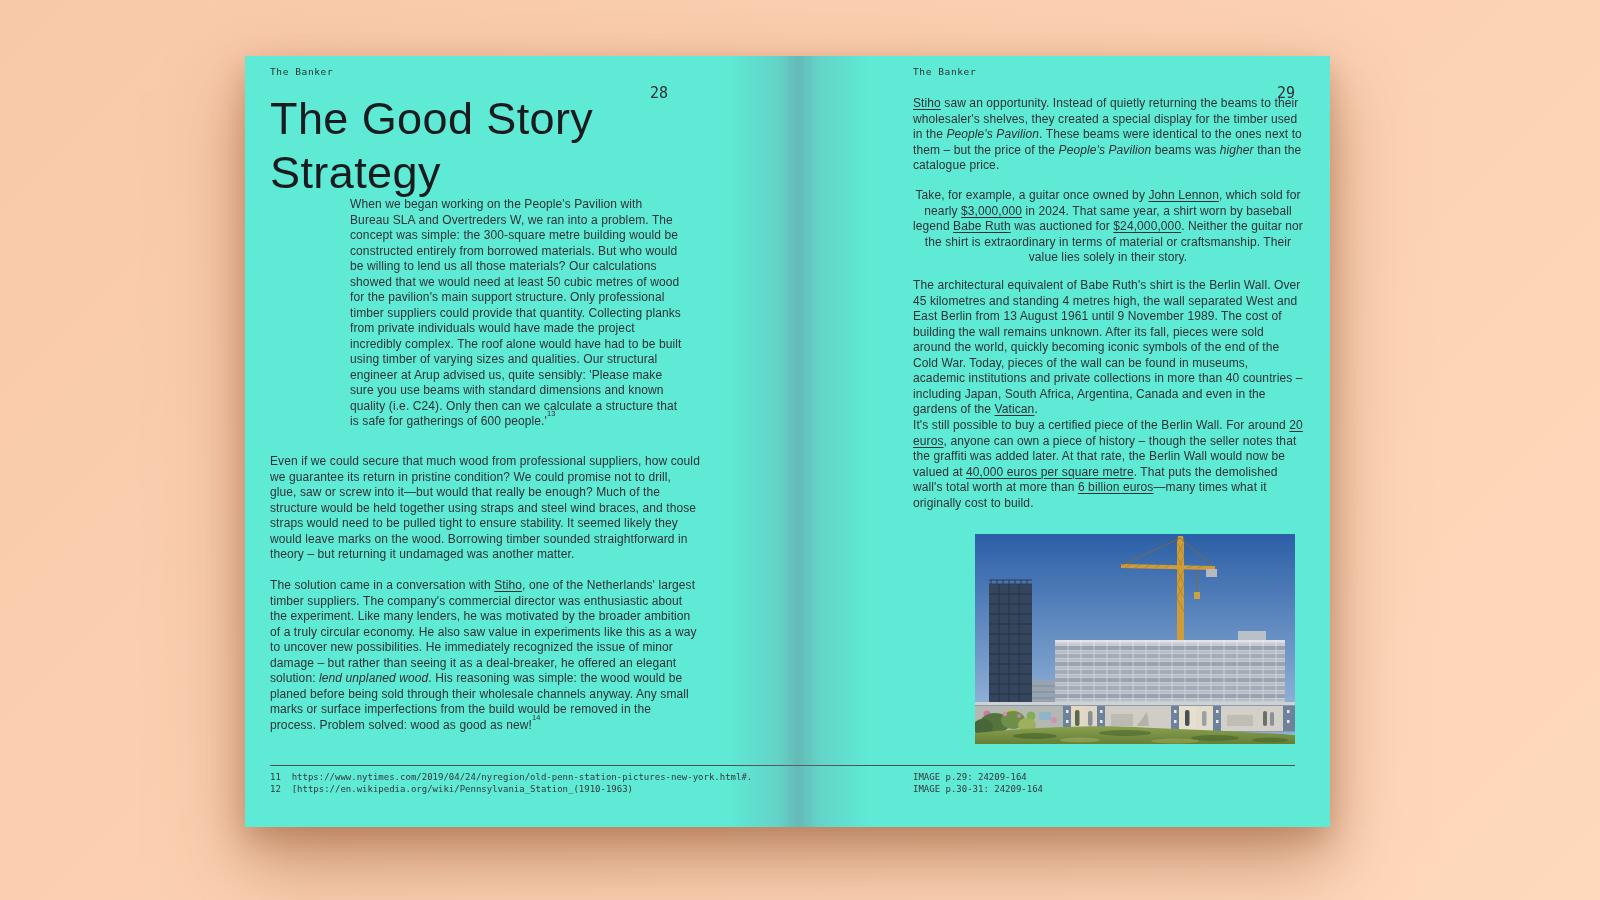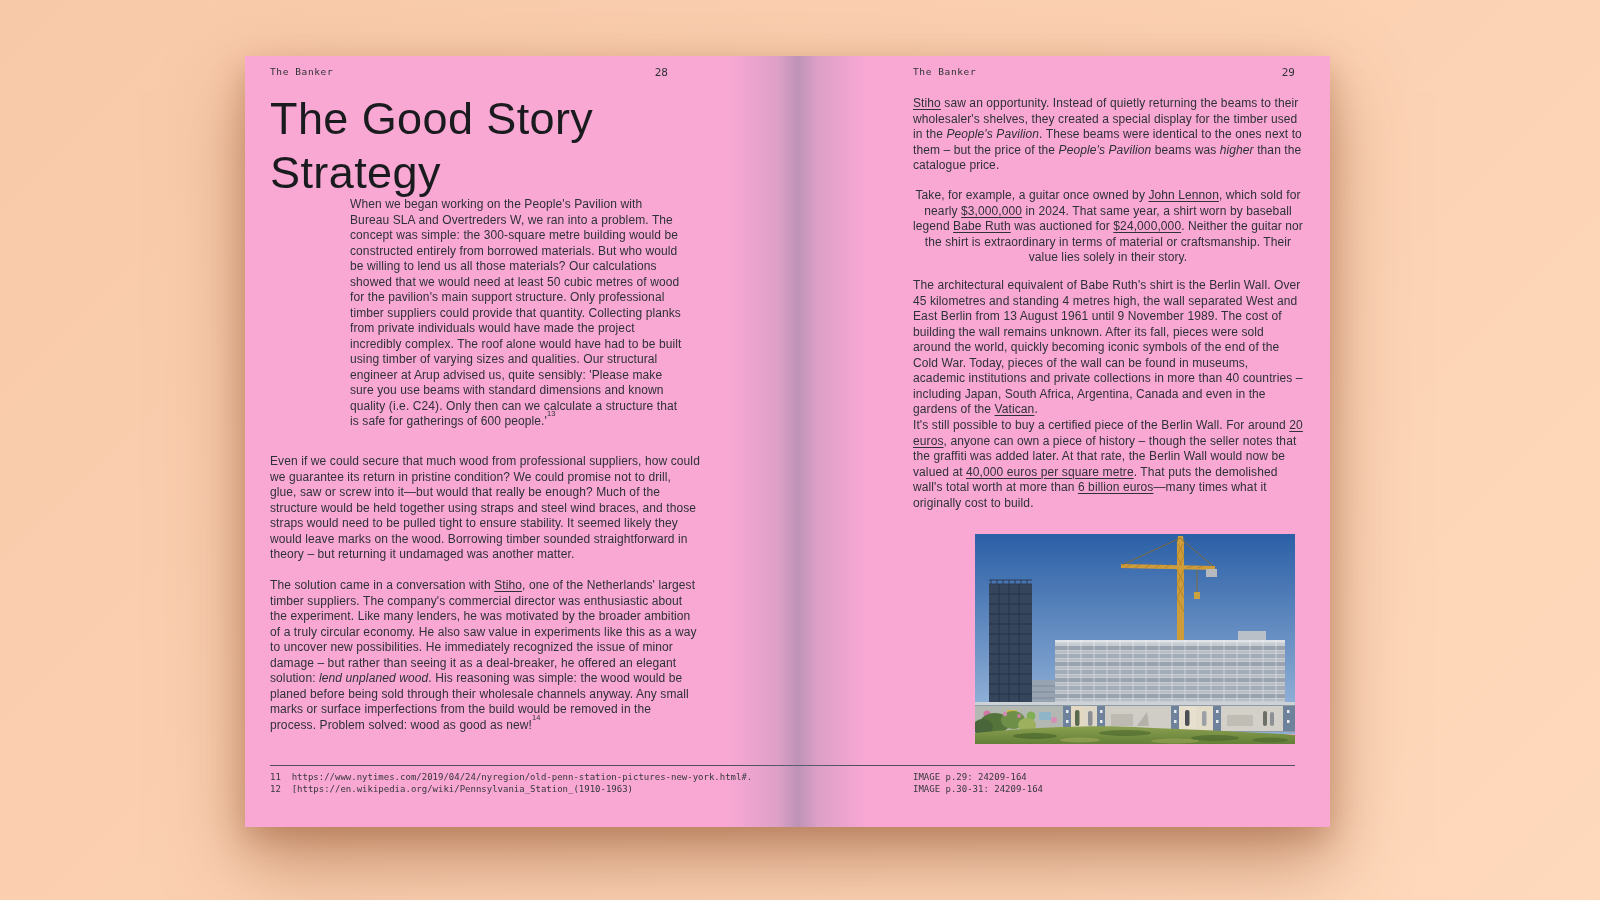--- a/index.html
+++ b/index.html
@@ -3,37 +3,37 @@
 <meta charset="utf-8">
 <style>
   html,body{margin:0;padding:0;}
   body{
     width:1600px;height:900px;position:relative;overflow:hidden;
     background:linear-gradient(135deg,#f8c9a9 0%,#fbd0b1 45%,#ffd9bc 100%);
     font-family:"Liberation Sans",sans-serif;
   }
   .book{
     position:absolute;left:245px;top:56px;width:1085px;height:771px;
-    background:#f9a8d4;
+    background:#5eead4;
     box-shadow:0 35px 70px rgba(150,85,50,.5),0 12px 28px rgba(150,85,50,.35);
   }
   .spine{
     position:absolute;left:483px;top:0;width:140px;height:100%;pointer-events:none;
     background:linear-gradient(90deg,rgba(120,130,152,0) 0%,rgba(120,130,152,.22) 36%,rgba(108,118,142,.42) 50%,rgba(120,130,152,.22) 64%,rgba(120,130,152,0) 100%);
     z-index:5;
   }
   .page{position:absolute;top:0;height:100%;}
   .page.left{left:0;width:553px;}
   .page.right{left:553px;width:532px;}
 
   .mono{font-family:"DejaVu Sans Mono","Liberation Mono",monospace;}
   .running{position:absolute;top:10px;font-size:9.5px;letter-spacing:.6px;color:#2f3237;}
   .page.left .running{left:25px;}
   .page.right .running{left:115px;}
-  .pageno{position:absolute;top:10px;font-size:11px;color:#2f3237;text-align:right;}
+  .pageno{position:absolute;top:28px;font-size:15px;color:#2f3237;text-align:right;}
   .page.left .pageno{left:25px;width:398px;}
   .page.right .pageno{left:115px;width:382px;}
 
   .title{
     position:absolute;left:25px;top:36px;
     font-size:45px;line-height:54px;letter-spacing:.4px;
     color:#1a1b1e;font-weight:400;
   }
   .body-text{font-size:12px;line-height:15.5px;color:#2e3138;letter-spacing:.1px;}
   .para{position:absolute;}

